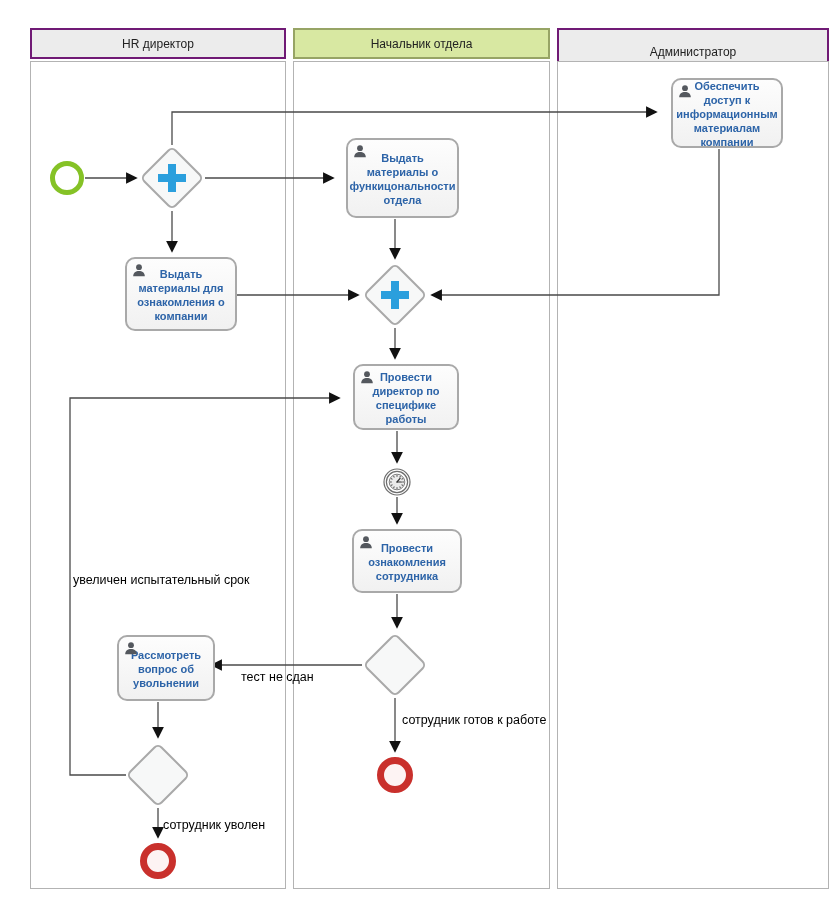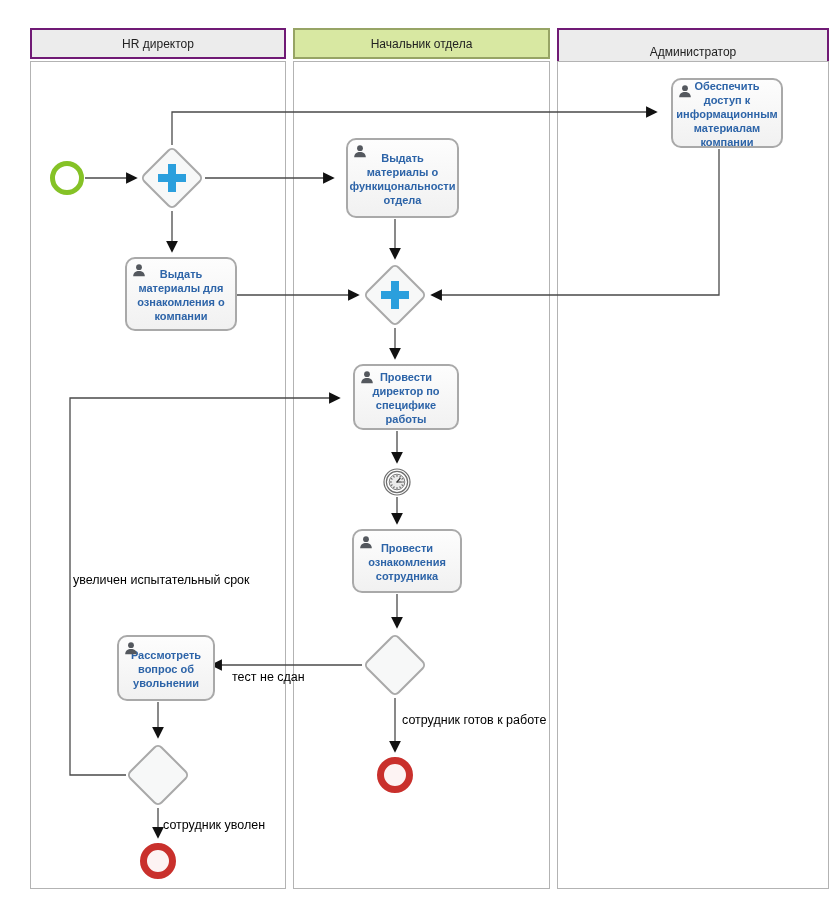--- a/index.html
+++ b/index.html
@@ -191,17 +191,17 @@
     <span class="user-icon">
       <svg width="14" height="14" viewBox="0 0 14 14" fill="#54585e">
         <circle cx="7" cy="4.2" r="2.9"></circle>
         <path d="M1.2 13.2 C1.2 9.6 3.8 7.9 7 7.9 C10.2 7.9 12.8 9.6 12.8 13.2 Z"></path>
       </svg>
     </span>
     <span class="task-label">Рассмотреть вопрос об увольнении</span>
   </div>
 
   <div class="edge-label" style="left:73px;top:573px;">увеличен испытательный срок</div>
-  <div class="edge-label" style="left:232px;top:670px;">тест не сдан</div>
+  <div class="edge-label" style="left:241px;top:670px;">тест не сдан</div>
   <div class="edge-label" style="left:402px;top:713px;">сотрудник готов к работе</div>
   <div class="edge-label" style="left:163px;top:818px;text-align:center;">сотрудник уволен</div>
 
 </div>
 
 </body></html>

